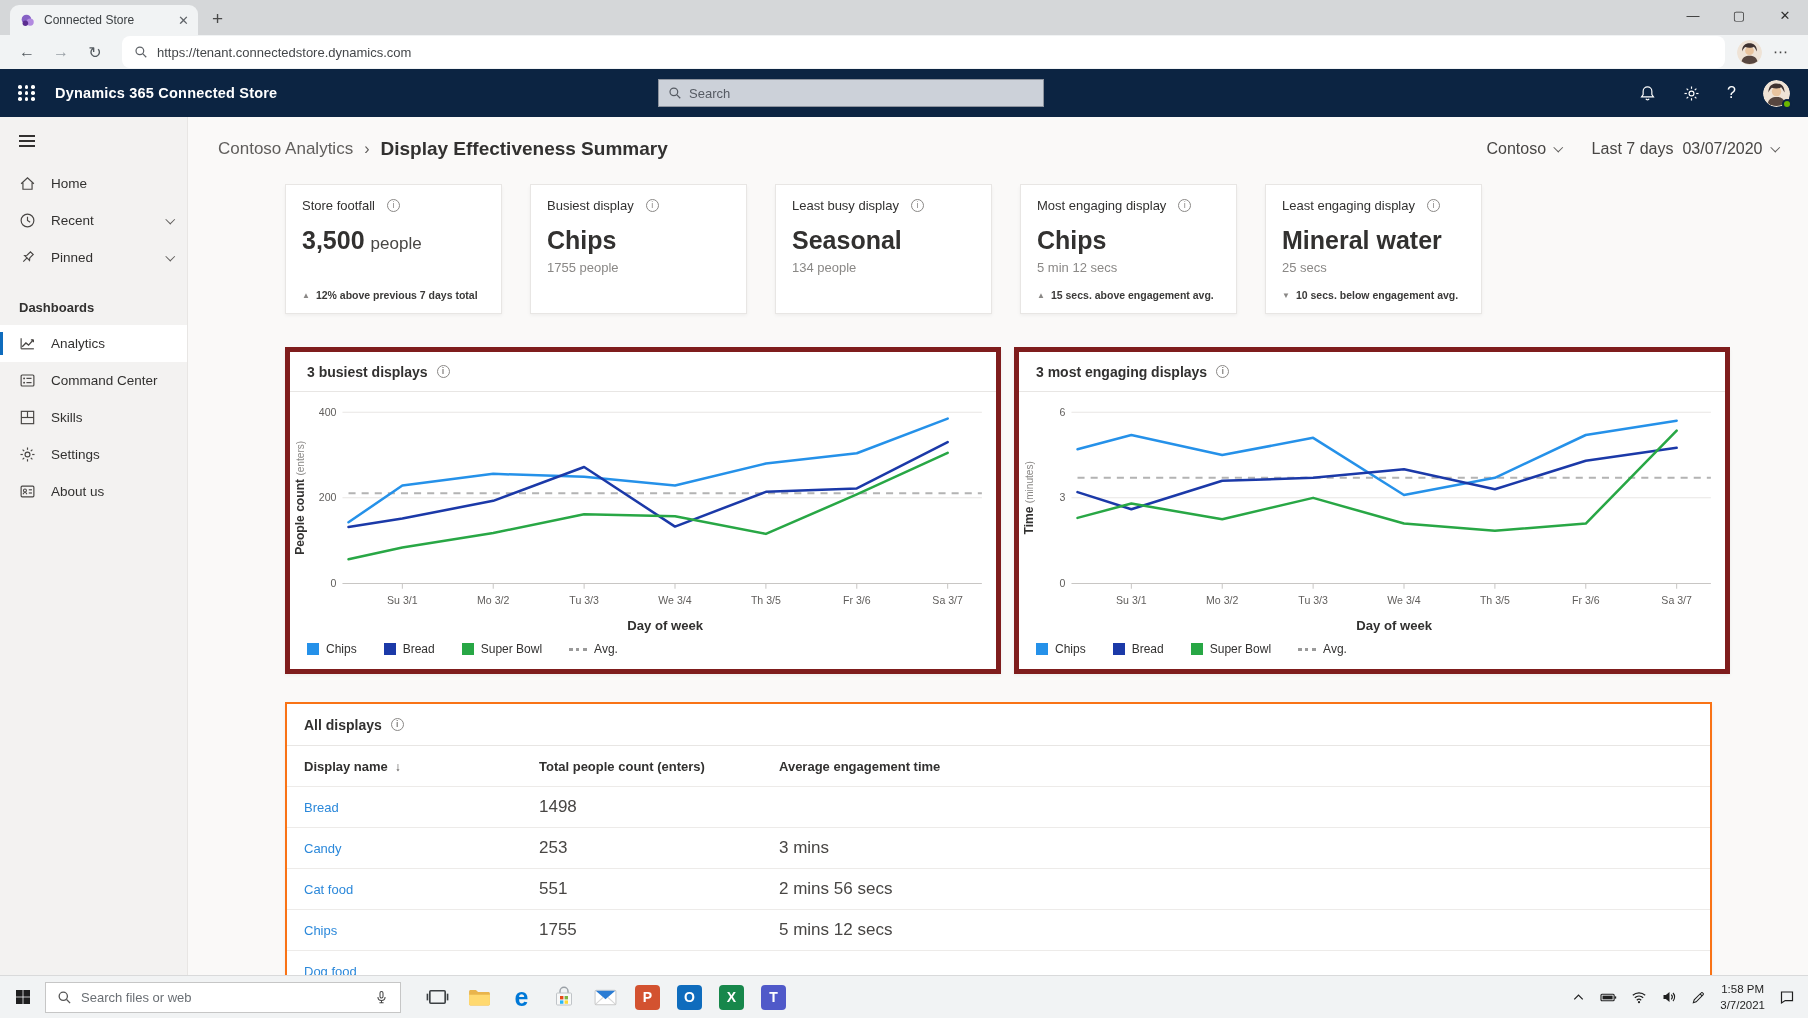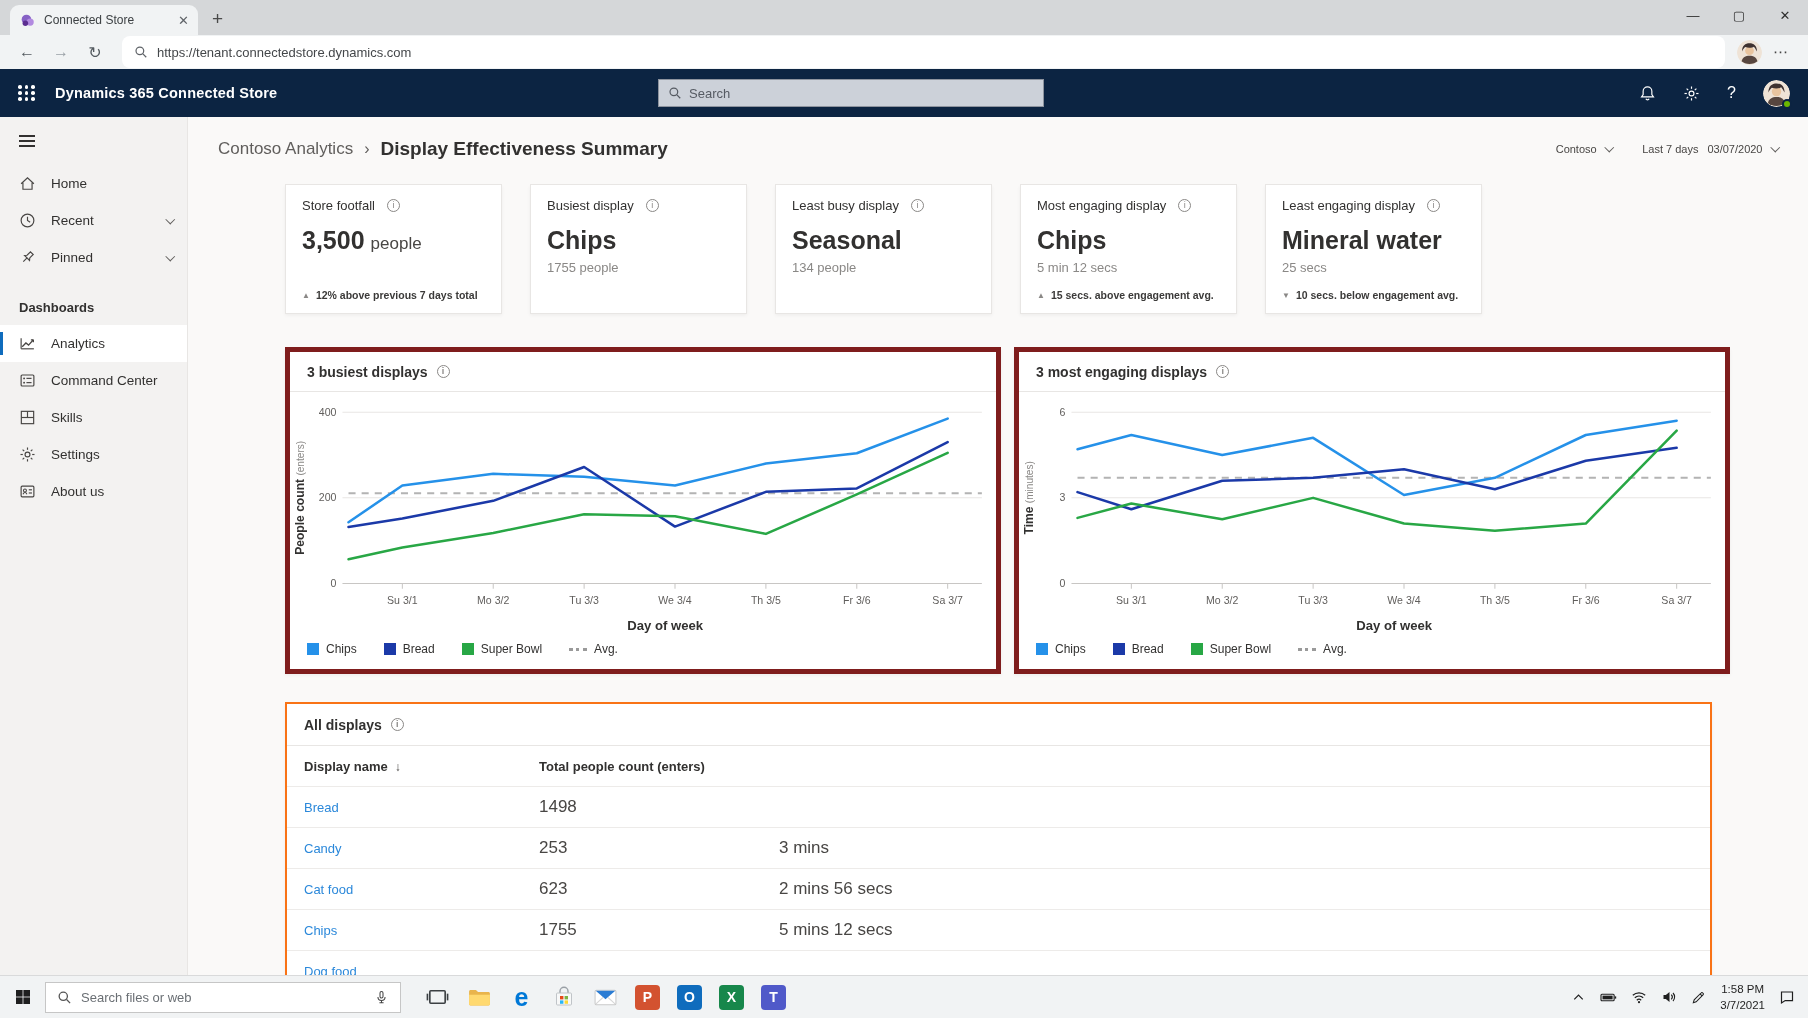--- a/index.html
+++ b/index.html
@@ -47,21 +47,21 @@
   .sitem.active::before{content:"";position:absolute;left:0;top:7px;bottom:7px;width:3px;background:#0f6cbd}
   .ssection{font-size:13px;font-weight:700;color:#323130;padding:24px 19px 10px}
   .sic{width:17px;height:17px;flex-shrink:0}
   .chevdown{width:6.5px;height:6.5px;border-right:1.4px solid #605e5c;border-bottom:1.4px solid #605e5c;transform:rotate(45deg);display:inline-block;margin-bottom:3px}
 
   .content{flex:1;background:#faf9f8;position:relative;overflow:hidden}
   .phead{display:flex;align-items:center;padding:21px 30px 0 30px}
   .crumb-parent{font-size:17px;color:#605e5c}
   .crumb-sep{color:#605e5c;margin:0 11px;font-size:16px}
   .crumb-current{font-size:19px;font-weight:700;color:#323130}
-  .filters{margin-left:auto;display:flex;gap:30px;align-items:center;font-size:11px;color:#484644}
+  .filters{margin-left:auto;display:flex;gap:30px;align-items:center;font-size:16px;color:#484644}
   .filter{display:flex;align-items:center;gap:9px}
 
   
   .kpis{display:flex;gap:28px;margin:24px 0 0 97px}
   .kpi{width:217px;height:130px;background:#fff;border:1px solid #e8e6e4;box-shadow:0 1.6px 3.6px rgba(0,0,0,.05);padding:13px 16px;position:relative}
   .kpi-title-row{display:flex;align-items:center;gap:12px;font-size:13px;font-weight:400;color:#323130}
   .info{width:13px;height:13px;border:1px solid #8a8886;border-radius:50%;color:#8a8886;font-size:9px;line-height:11px;text-align:center;flex-shrink:0}
   .kpi-value{margin-top:13px;font-size:25px;font-weight:700;color:#323130;white-space:nowrap}
   .kpi-suffix{font-size:17px;font-weight:400;color:#484644;margin-left:6px}
   .kpi-sub{font-size:13px;color:#8a8886;margin-top:5px}
@@ -467,33 +467,34 @@
       </div>
 
       <div class="table-card">
         <div class="tc-head">
             <span>All displays</span>
             <span class="info">i</span>
           </div>
         <div class="trow thead">
           <span><span>Display name</span><span class="sort-arrow">↓</span></span>
           <span>Total people count (enters)</span>
+          <span>Average engagement time</span>
         </div>
         <div class="trow">
           <span class="cell-link">Bread</span>
           <span class="cell-num">1498</span>
         </div>
         <div class="trow">
           <span class="cell-link">Candy</span>
           <span class="cell-num">253</span>
           <span class="cell-time">3 mins</span>
         </div>
         <div class="trow">
           <span class="cell-link">Cat food</span>
-          <span class="cell-num">623</span>
+          <span class="cell-num">551</span>
           <span class="cell-time">2 mins 56 secs</span>
         </div>
         <div class="trow">
           <span class="cell-link">Chips</span>
           <span class="cell-num">1755</span>
           <span class="cell-time">5 mins 12 secs</span>
         </div>
         <div class="trow">
           <span class="cell-link">Dog food</span>
           <span class="cell-num"></span>

